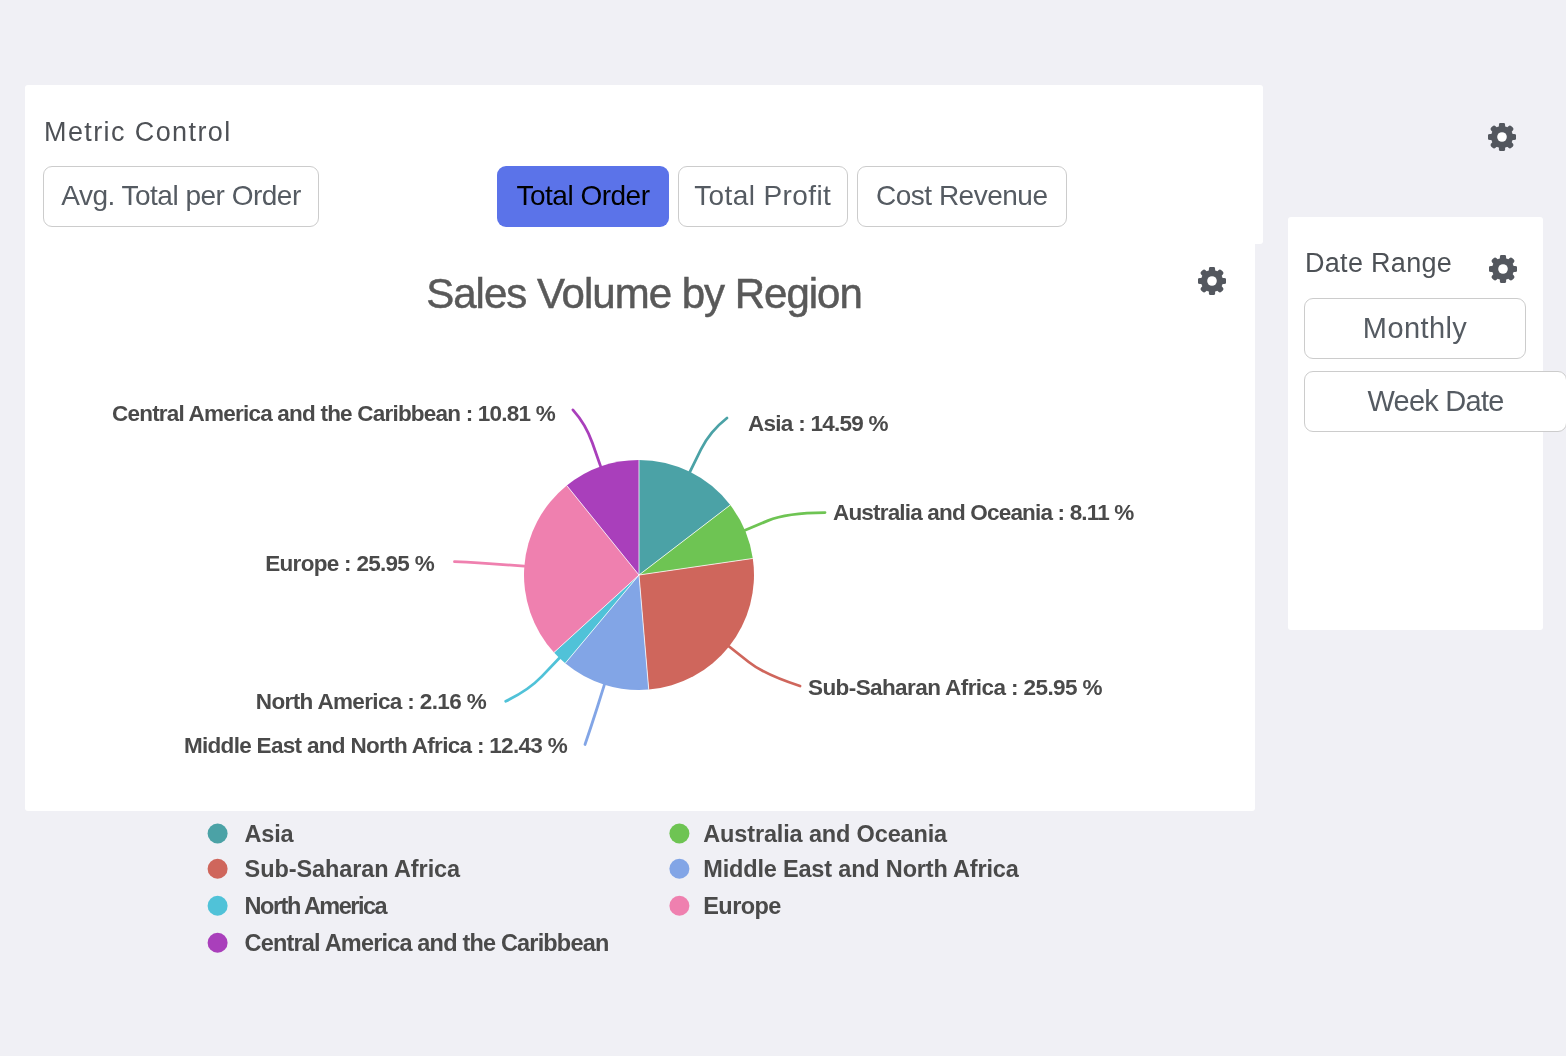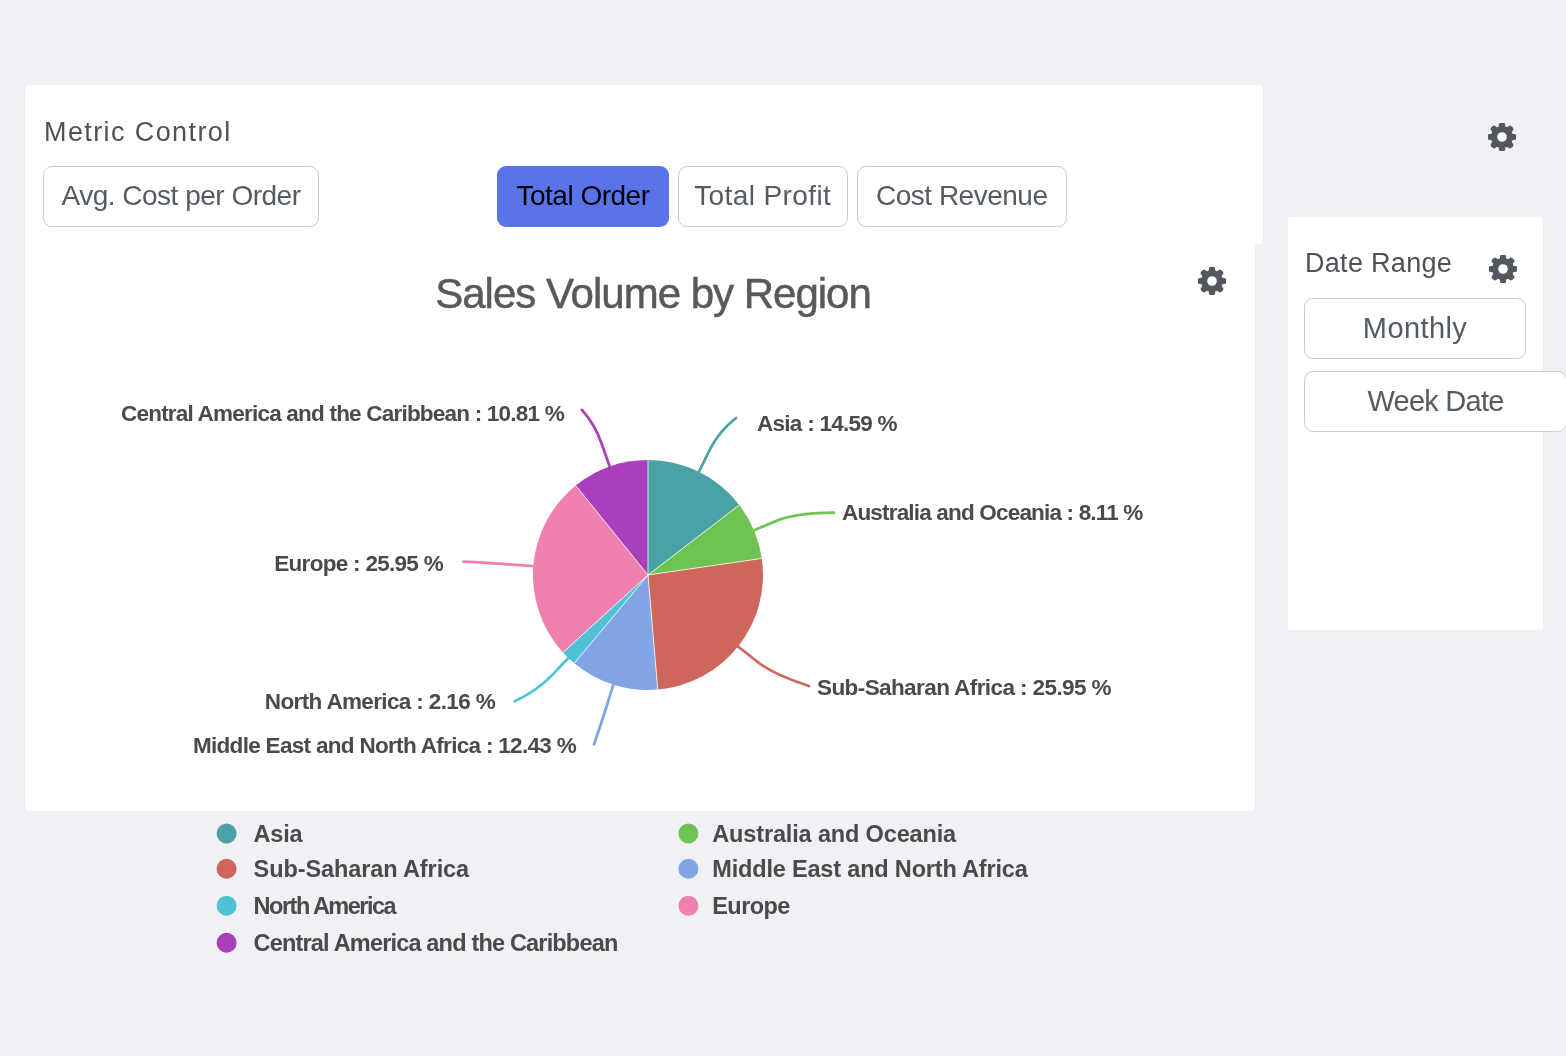--- a/index.html
+++ b/index.html
@@ -1,33 +1,33 @@
 <!DOCTYPE html>
 <html><head>
 <meta charset="utf-8">
 <style>
 * { box-sizing: border-box; margin:0; padding:0; }
 html,body { width:1566px; height:1056px; background:#f0f0f5; font-family:"Liberation Sans", sans-serif; overflow:hidden; }
 .card { position:absolute; background:#fff; border-radius:3px; }
 #topcard  { left:25px; top:37px;  width:1238px; height:159px;margin-top:48px; }
-#chartcard{ left:25px; top:227px; width:1230px; height:584px;padding-left:9px; }
+#chartcard{ left:25px; top:227px; width:1230px; height:584px; }
 #datecard { left:1288px; top:217px; width:255px; height:413px; }
 .btn { position:absolute; border:1.5px solid #ccc; border-radius:9px; background:#fff;
   color:#555b62; font-size:28px; letter-spacing:-0.5px; display:flex; align-items:center; justify-content:center; }
 .btn.active { background:#5b73e9; border:none; color:#000000; }
 .gear { position:absolute; }
 #mc-title { position:absolute; left:19px; top:34px; font-size:27px; color:#4e5156; line-height:27px; letter-spacing:1.4px; }
 #dr-title { position:absolute; left:17px; top:33px; font-size:27px; color:#4d5156; line-height:27px; letter-spacing:0.3px; }
 </style>
 </head>
 <body>
 
 <div class="card" id="topcard">
   <div id="mc-title">Metric Control</div>
-  <div class="btn" style="left:18px;  top:80.5px; width:276px;   height:61px;">Avg. Cost per Order</div>
+  <div class="btn" style="left:18px;  top:80.5px; width:276px;   height:61px;">Avg. Total per Order</div>
   <div class="btn active" style="left:472px; top:80.5px; width:172px; height:61px;">Total Order</div>
   <div class="btn" style="left:652.5px; top:80.5px; width:170.5px; height:61px; letter-spacing:0.4px;">Total Profit</div>
   <div class="btn" style="left:832px; top:80.5px; width:209.5px; height:61px;">Cost Revenue</div>
   <svg class="gear" style="left:1463px; top:38px;" width="28" height="28" viewBox="-14 -14 28 28">
     <g fill="#53575e">
       <rect x="-3.1" y="-14.3" width="6.2" height="6.5" rx="2.1"></rect>
       <rect x="-3.1" y="-14.3" width="6.2" height="6.5" rx="2.1" transform="rotate(45)"></rect>
       <rect x="-3.1" y="-14.3" width="6.2" height="6.5" rx="2.1" transform="rotate(90)"></rect>
       <rect x="-3.1" y="-14.3" width="6.2" height="6.5" rx="2.1" transform="rotate(135)"></rect>
       <rect x="-3.1" y="-14.3" width="6.2" height="6.5" rx="2.1" transform="rotate(180)"></rect>

